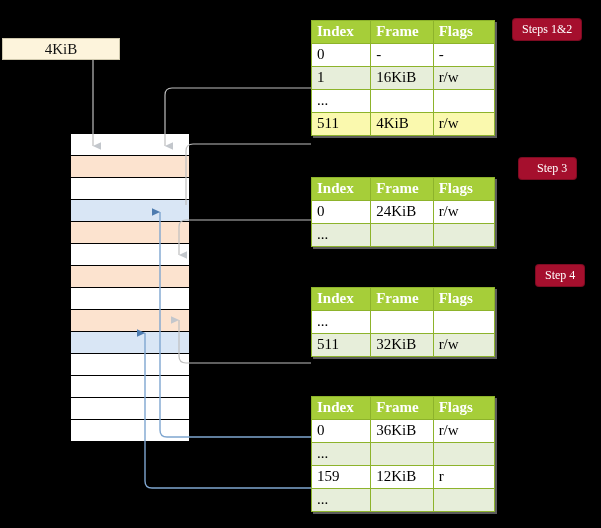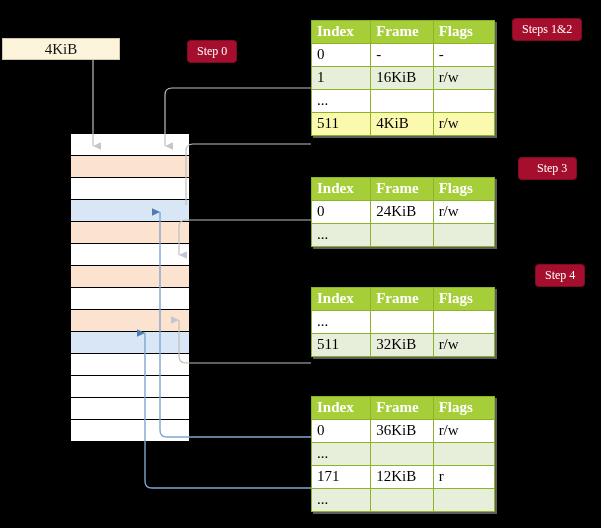--- a/index.html
+++ b/index.html
@@ -179,21 +179,20 @@
 
       <path d="M311,437 L167,437 Q160,437 160,430 L160,212" marker-end="url(#arrowBlueUp)"></path>
 
       <path d="M311,488 L152,488 Q145,488 145,481 L145,333" marker-end="url(#arrowBlueUp)"></path>
     </g>
   </svg>
 
   <div class="badge" id="badge-steps12">Steps 1&amp;2</div>
   <div class="badge" id="badge-step3">Step 3</div>
   <div class="badge" id="badge-step4">Step 4</div>
-  <div class="badge" id="badge-step0">Step 0</div>
 
   <table class="ptable" id="ptable1">
       <thead>
         <tr>
           <th class="c-index">Index</th>
           <th class="c-frame">Frame</th>
           <th class="c-flags">Flags</th>
         </tr>
       </thead>
       <tbody>
@@ -274,21 +273,21 @@
           <td class="c-index">0</td>
           <td class="c-frame">36KiB</td>
           <td class="c-flags">r/w</td>
         </tr>
         <tr class="shade">
           <td class="c-index">...</td>
           <td class="c-frame"></td>
           <td class="c-flags"></td>
         </tr>
         <tr class="plain">
-          <td class="c-index">171</td>
+          <td class="c-index">159</td>
           <td class="c-frame">12KiB</td>
           <td class="c-flags">r</td>
         </tr>
         <tr class="shade">
           <td class="c-index">...</td>
           <td class="c-frame"></td>
           <td class="c-flags"></td>
         </tr>
       </tbody>
     </table>

